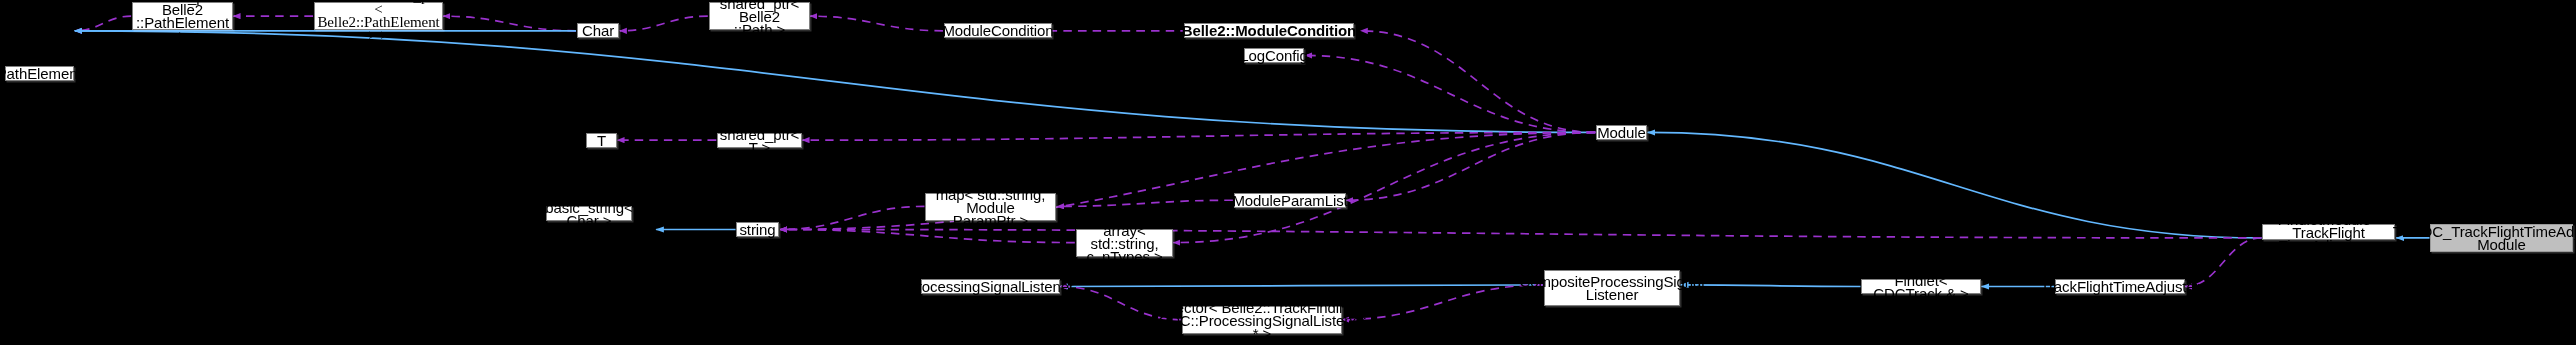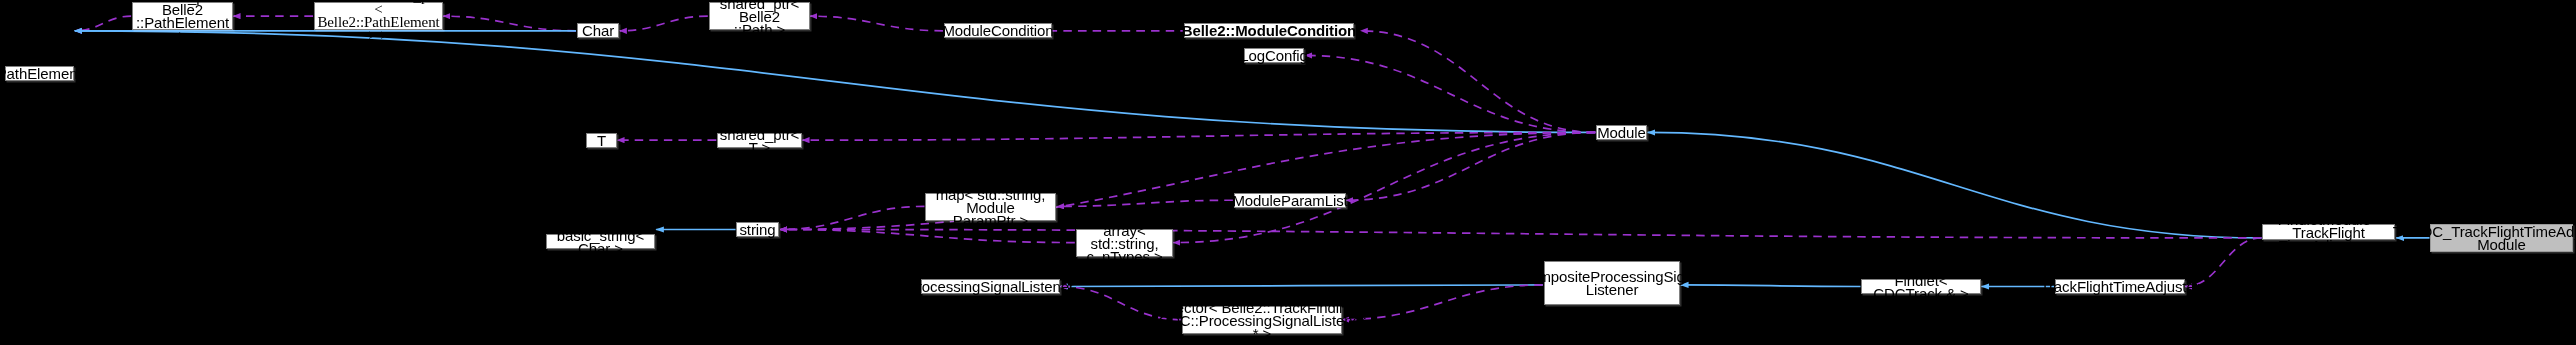--- a/index.html
+++ b/index.html
@@ -87,29 +87,29 @@
 &lt; Belle2::PathElement &gt; &gt;</div>
       <div class="node" style="left: 577px; top: 23px; width: 42px; height: 15.4px;">Char</div>
       <div class="node" style="left: 709px; top: 2.3px; width: 101px; height: 28px;">shared_ptr&lt; Belle2
 ::Path &gt;</div>
       <div class="node" style="left: 944px; top: 23px; width: 108px; height: 15.4px;">ModuleCondition</div>
       <div class="node" style="left: 1184px; top: 23px; width: 170px; height: 15.4px; font-weight: bold;">vector&lt; Belle2::ModuleCondition &gt;</div>
       <div class="node" style="left: 1244px; top: 48px; width: 60px; height: 15.4px;">LogConfig</div>
       <div class="node" style="left: 1596px; top: 125px; width: 51px; height: 15.4px;">Module</div>
       <div class="node" style="left: 586px; top: 133px; width: 31px; height: 15.4px;">T</div>
       <div class="node" style="left: 717px; top: 133px; width: 85px; height: 15.4px;">shared_ptr&lt; T &gt;</div>
-      <div class="node" style="left: 546px; top: 234px; width: 109px; height: 15.4px;">basic_string&lt; Char &gt;</div>
+      <div class="node" style="left: 546px; top: 206px; width: 86px; height: 15.4px;">basic_string&lt; Char &gt;</div>
       <div class="node" style="left: 736px; top: 222px; width: 43px; height: 15.4px;">string</div>
       <div class="node" style="left: 925px; top: 193px; width: 131px; height: 28px;">map&lt; std::string, Module
 ParamPtr &gt;</div>
       <div class="node" style="left: 1234px; top: 193px; width: 112px; height: 15.4px;">ModuleParamList</div>
       <div class="node" style="left: 1076px; top: 229px; width: 97px; height: 28px;">array&lt; std::string,
 c_nTypes &gt;</div>
       <div class="node" style="left: 921px; top: 279px; width: 139px; height: 15.4px;">ProcessingSignalListener</div>
-      <div class="node" style="left: 1544px; top: 261px; width: 136px; height: 44px;">CompositeProcessingSignal
+      <div class="node" style="left: 1544px; top: 270px; width: 136px; height: 36px;">CompositeProcessingSignal
 Listener</div>
       <div class="node" style="left: 1182px; top: 306px; width: 160px; height: 28px;">vector&lt; Belle2::TrackFinding
 CDC::ProcessingSignalListener * &gt;</div>
       <div class="node" style="left: 1861px; top: 279px; width: 120px; height: 15.4px;">Findlet&lt; CDCTrack &amp; &gt;</div>
       <div class="node" style="left: 2055px; top: 279px; width: 130px; height: 15.4px;">TrackFlightTimeAdjuster</div>
       <div class="node" style="left: 2262px; top: 224px; width: 133px; height: 16px;">FindletModule&lt; TrackFlight
 TimeAdjuster &gt;</div>
       <div class="node current" style="left: 2430px; top: 224px; width: 143px; height: 28px;">TFCDC_TrackFlightTimeAdjuster
 Module</div>
     </div>

